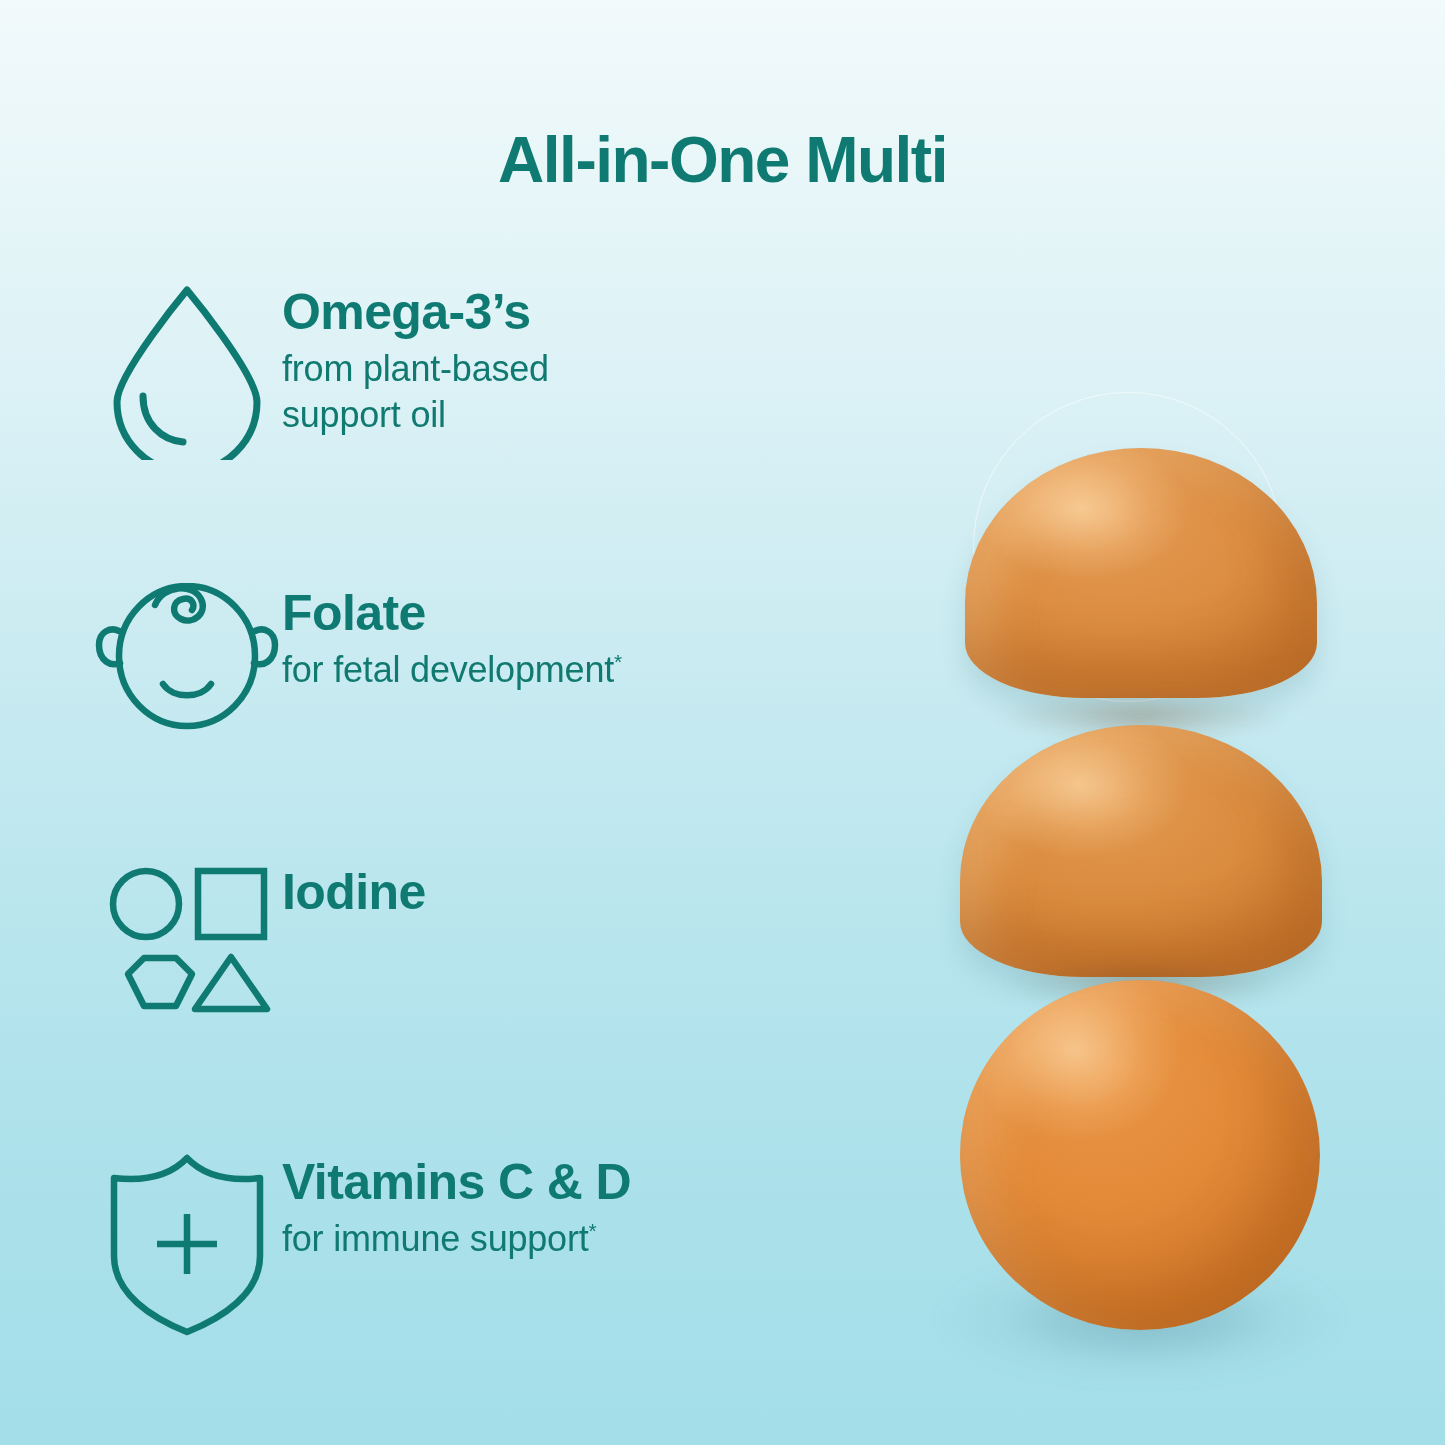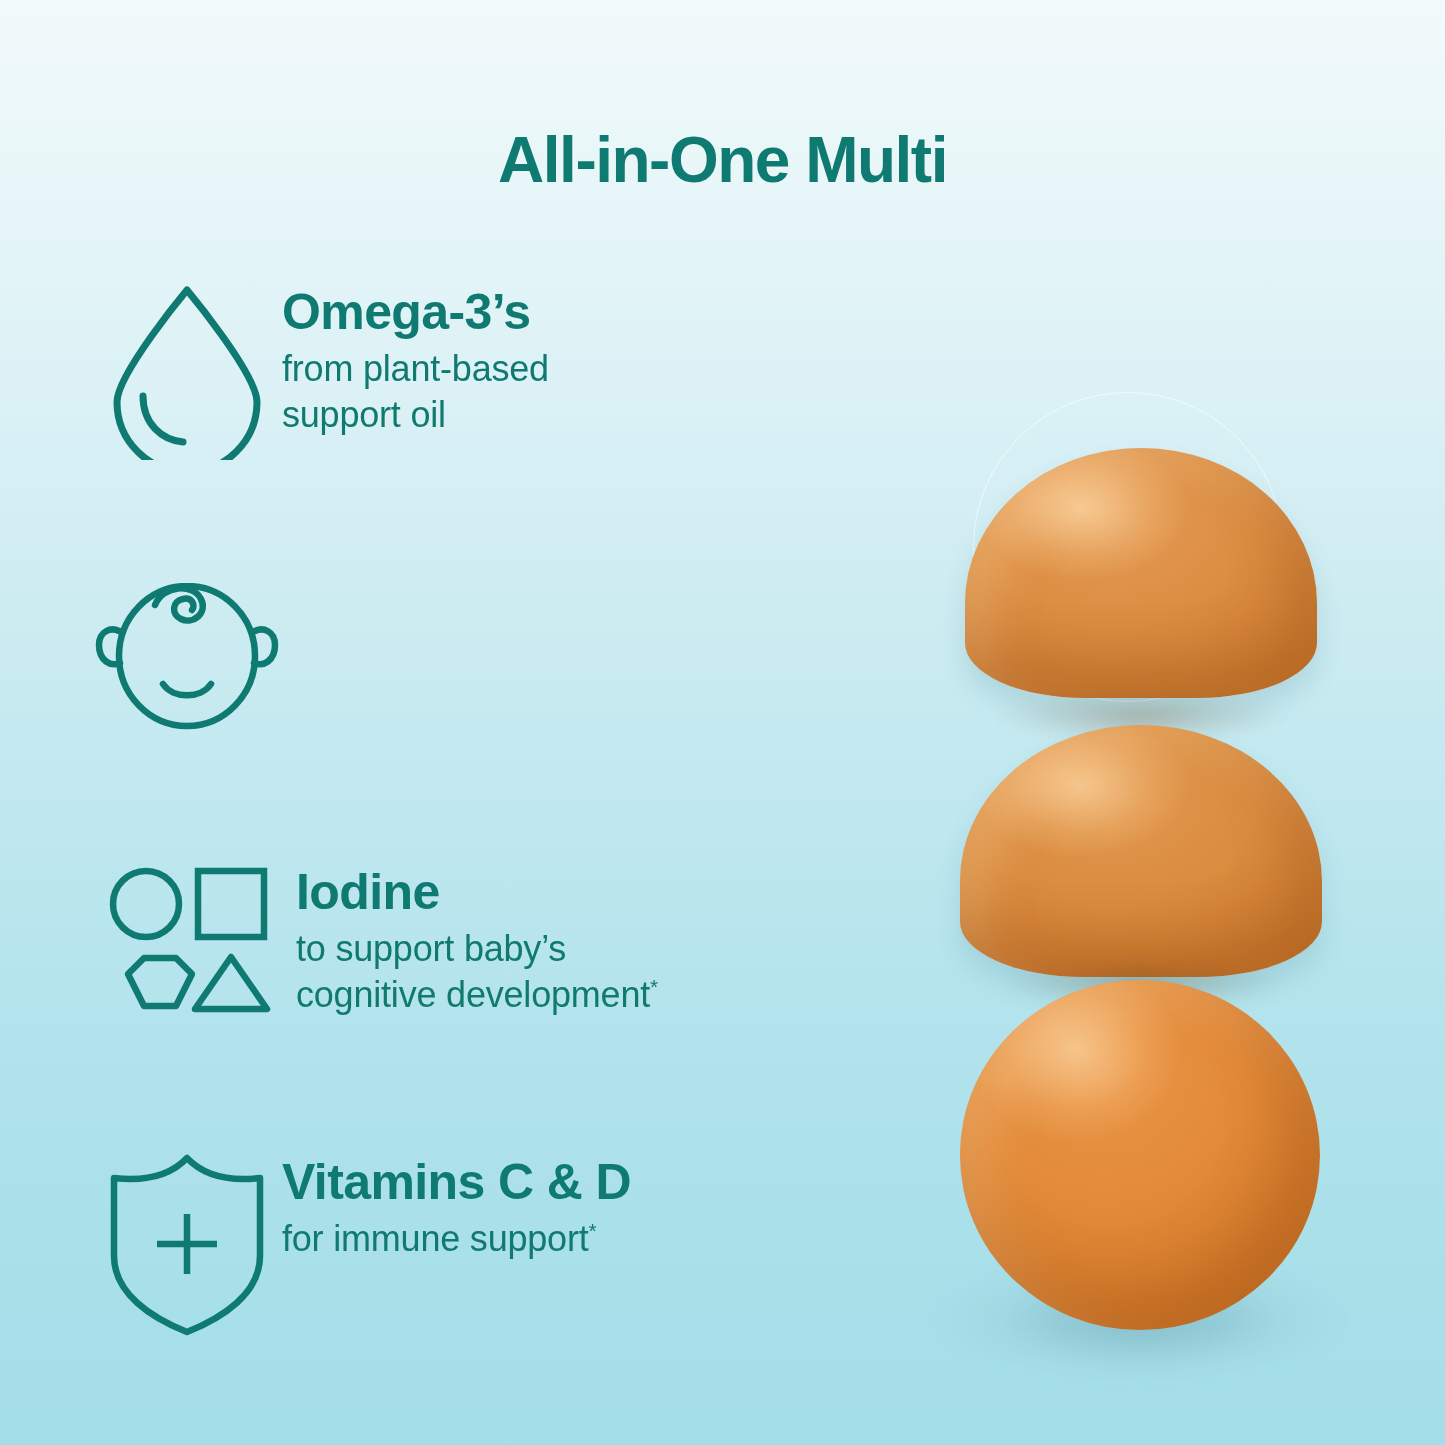--- a/index.html
+++ b/index.html
@@ -87,21 +87,21 @@
   }
   .feature-desc sup {
     font-size: 0.58em;
     vertical-align: super;
     line-height: 0;
   }
 
   
   #feature-0 { top: 282px; left: 92px; width: 800px; }
   #feature-1 { top: 583px; left: 92px; width: 840px; }
-  #feature-2 { top: 862px; left: 92px; width: 840px; gap: 14px; }
+  #feature-2 { top: 862px; left: 92px; width: 840px; }
   #feature-3 { top: 1152px; left: 92px; width: 840px; }
 
   
   #product {
     position: absolute;
     left: 925px;
     top: 390px;
     width: 430px;
     height: 980px;
   }
@@ -216,34 +216,37 @@
     <div class="feature" id="feature-1">
       <div class="feature-icon">
         <svg class="icon-svg" width="188" height="150" viewBox="0 0 188 150" fill="none" aria-hidden="true">
           <path d="M26 48 C18 44 6 48 6 62 C6 78 18 84 27 80" stroke="#0E7A72" stroke-width="6.5" stroke-linecap="round" fill="none"></path>
           <path d="M162 48 C170 44 182 48 182 62 C182 78 170 84 161 80" stroke="#0E7A72" stroke-width="6.5" stroke-linecap="round" fill="none"></path>
           <ellipse cx="94" cy="73" rx="68" ry="70" stroke="#0E7A72" stroke-width="6.5" fill="none"></ellipse>
           <path d="M62 22 C70 2 100 0 108 16 C115 30 100 42 88 36 C78 31 79 18 90 16 C98 14 103 21 99 27" stroke="#0E7A72" stroke-width="6.5" stroke-linecap="round" fill="none"></path>
           <path d="M70 101 C80 116 108 116 118 101" stroke="#0E7A72" stroke-width="6.5" stroke-linecap="round" fill="none"></path>
         </svg>
       </div>
+      <div class="feature-text">
+        <div class="feature-title">Folate</div>
+        <p class="feature-desc"><span>for fetal development</span><sup>*</sup></p>
+      </div>
     </div>
 
     <div class="feature" id="feature-2">
       <div class="feature-icon">
         <svg class="icon-svg" width="172" height="170" viewBox="0 0 172 170" fill="none" aria-hidden="true">
           <circle cx="45" cy="42" r="33" stroke="#0E7A72" stroke-width="6.5" fill="none"></circle>
           <rect x="97" y="9" width="66" height="66" stroke="#0E7A72" stroke-width="6.5" fill="none"></rect>
           <path d="M27 112 L43 96 L75 96 L91 112 L75 144 L43 144 Z" stroke="#0E7A72" stroke-width="6.5" stroke-linejoin="round" fill="none"></path>
           <path d="M130 95 L166 147 L94 147 Z" stroke="#0E7A72" stroke-width="6.5" stroke-linejoin="round" fill="none"></path>
         </svg>
       </div>
       <div class="feature-text">
         <div class="feature-title">Iodine</div>
-        <p class="feature-desc"><span>to support baby’s</span><br><span>cognitive development</span><sup>*</sup></p>
       </div>
     </div>
 
     <div class="feature" id="feature-3">
       <div class="feature-icon">
         <svg class="icon-svg" width="170" height="186" viewBox="0 0 170 186" fill="none" aria-hidden="true">
           <path d="M85 6 C70 22 48 30 12 26 L12 104 C12 142 50 166 85 180 C120 166 158 142 158 104 L158 26 C122 30 100 22 85 6 Z" stroke="#0E7A72" stroke-width="6.5" stroke-linejoin="round" fill="none"></path>
           <path d="M85 62 L85 122 M55 92 L115 92" stroke="#0E7A72" stroke-width="6.5" stroke-linecap="butt" fill="none"></path>
         </svg>
       </div>

